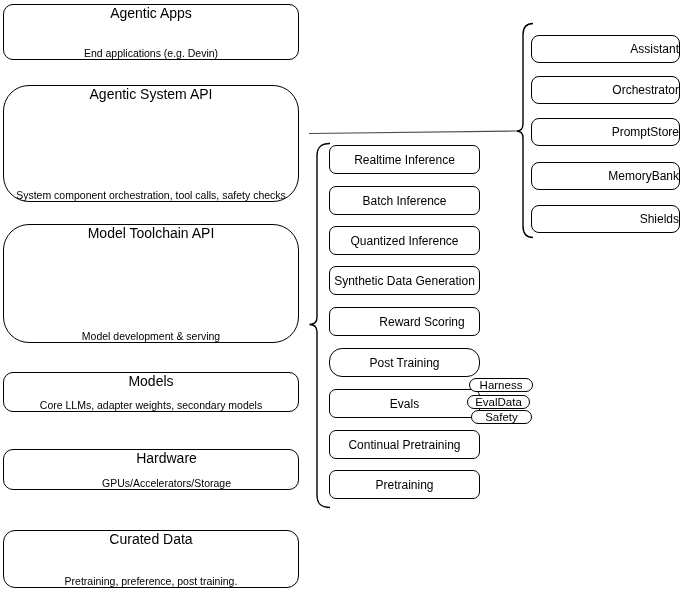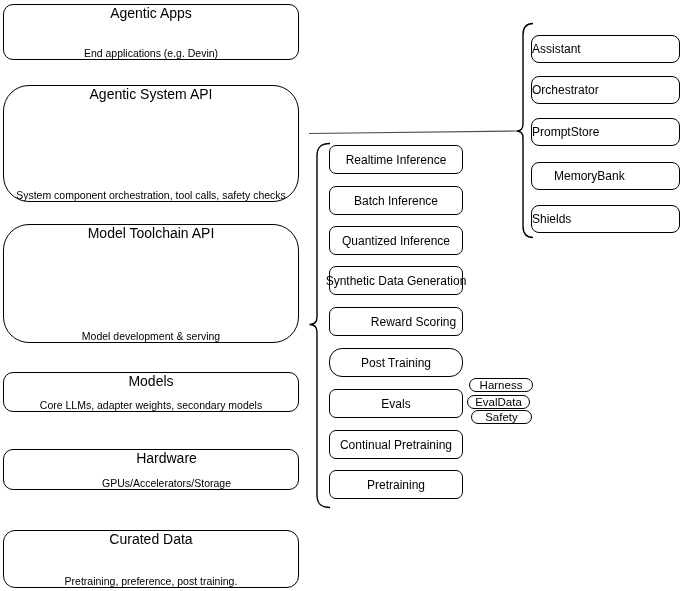--- a/index.html
+++ b/index.html
@@ -56,21 +56,21 @@
   #node-agentic-system-api { top: 85px;  height: 117px; }
   #node-model-toolchain-api{ top: 224px; height: 119px; }
   #node-models             { top: 372px; height: 40px; }
   #node-hardware           { top: 449px; height: 41px; padding-left: 31px; }
   #node-curated-data       { top: 530px; height: 58px; border-radius: 12px; }
 
   
   .mbox {
     position: absolute;
     left: 329px;
-    width: 134px;
+    width: 151px;
     height: 29px;
     box-sizing: border-box;
     border: 1.4px solid #000000;
     border-radius: 7px;
     background: #ffffff;
     display: flex;
     align-items: center;
     justify-content: center;
     font-size: 12px;
     color: #000000;
@@ -112,21 +112,21 @@
     position: absolute;
     left: 531px;
     width: 149px;
     height: 28px;
     box-sizing: border-box;
     border: 1.5px solid #000000;
     border-radius: 8px;
     background: #ffffff;
     display: flex;
     align-items: center;
-    justify-content: flex-start;
+    justify-content: flex-end;
     font-size: 12px;
     color: #000000;
     white-space: nowrap;
     z-index: 2;
   }
   #node-assistant    { top: 35px; }
   #node-orchestrator { top: 76px; }
   #node-promptstore  { top: 118px; }
   #node-memorybank   { top: 162px; padding-left: 22px; }
   #node-shields      { top: 205px; }

